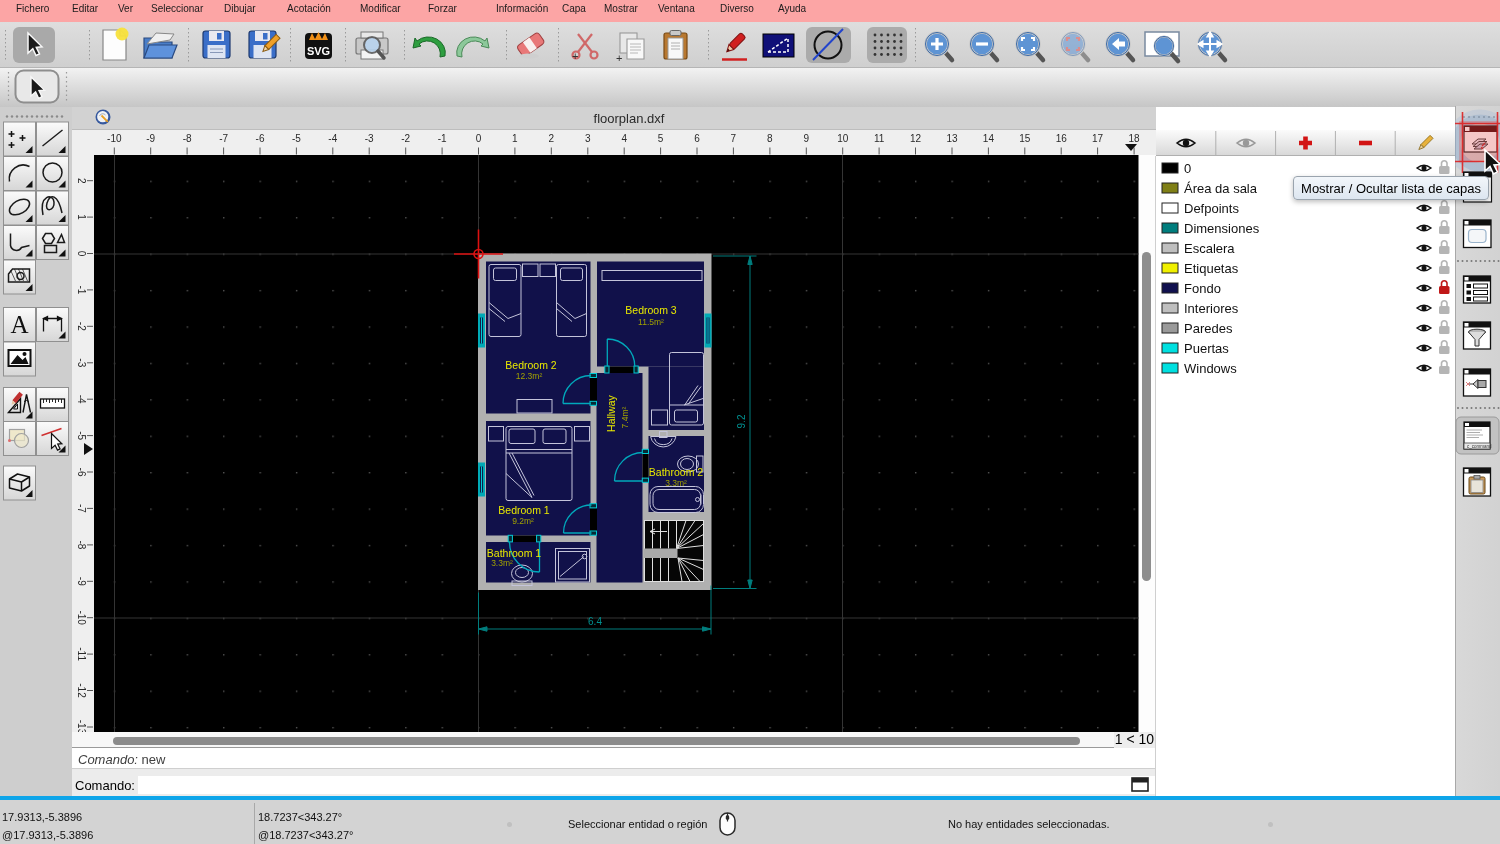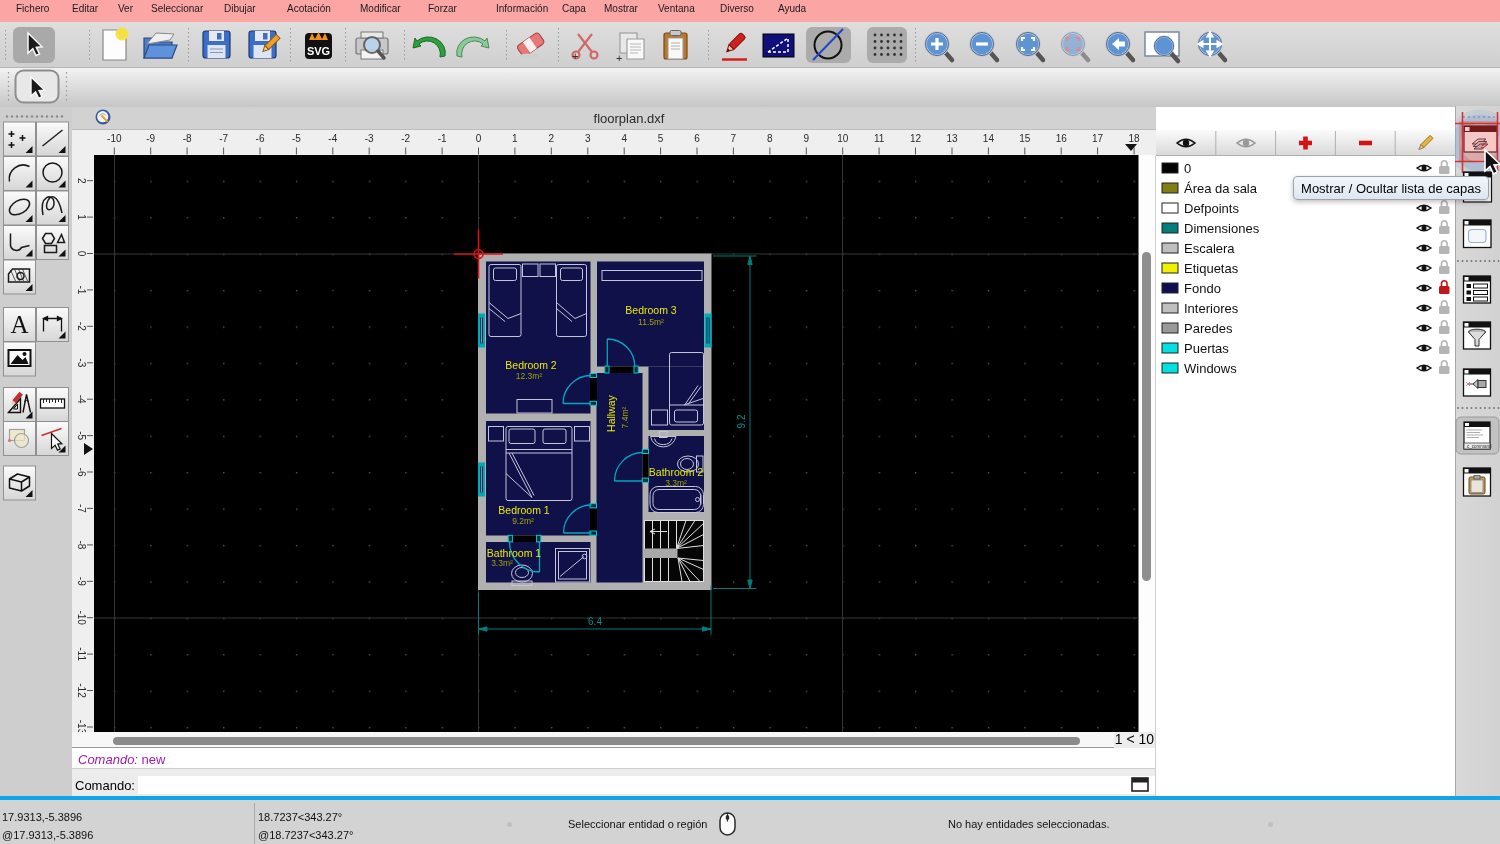--- a/index.html
+++ b/index.html
@@ -649,21 +649,21 @@
       </g>
 </svg>
 <div class="abs" id="scrollstrip"></div>
 <div class="abs" style="left:113px;top:737px;width:967px;height:8px;background:#8b8b8b;border-radius:4px"></div>
 <div class="abs" style="left:1114px;top:732px;width:41px;height:16px;background:#ededed;font-size:14px;color:#000;text-align:center;line-height:15px">1 &lt; 10</div>
 <div class="abs" style="left:1138.5px;top:154.5px;width:17.5px;height:577px;background:#fdfdfd"></div>
 <div class="abs" style="left:1142px;top:252px;width:9px;height:329px;background:#8e8e8e;border-radius:5px"></div>
 <div class="abs" style="left:1124.5px;top:144px;width:0;height:0;border-left:6px solid transparent;border-right:6px solid transparent;border-top:7px solid #111"></div>
 <div class="abs" style="left:84px;top:443px;width:0;height:0;border-top:6.5px solid transparent;border-bottom:6.5px solid transparent;border-left:9px solid #111"></div>
 <div class="abs" id="cmdhist">
-      <span style="position:absolute;left:6px;top:4px;color:#a21caf"><i>Comando:</i> new</span>
+      <span style="position:absolute;left:6px;top:4px;color:#404040"><i>Comando:</i> new</span>
     </div>
 <div class="abs" id="cmdrow">
       <span style="position:absolute;left:3px;top:9px;color:#000">Comando:</span>
 <div style="position:absolute;left:66px;top:7px;width:1062px;height:18px;background:#fff"></div>
 <svg style="position:absolute;left:1059px;top:8px" width="19" height="16" viewBox="0 0 19 16">
         <rect x="1" y="1" width="16" height="13" fill="#fff" stroke="#222" stroke-width="1.6"></rect>
         <rect x="1" y="1" width="16" height="4.5" fill="#222"></rect>
       </svg>
     </div>
 <div class="abs" id="paneltb">

